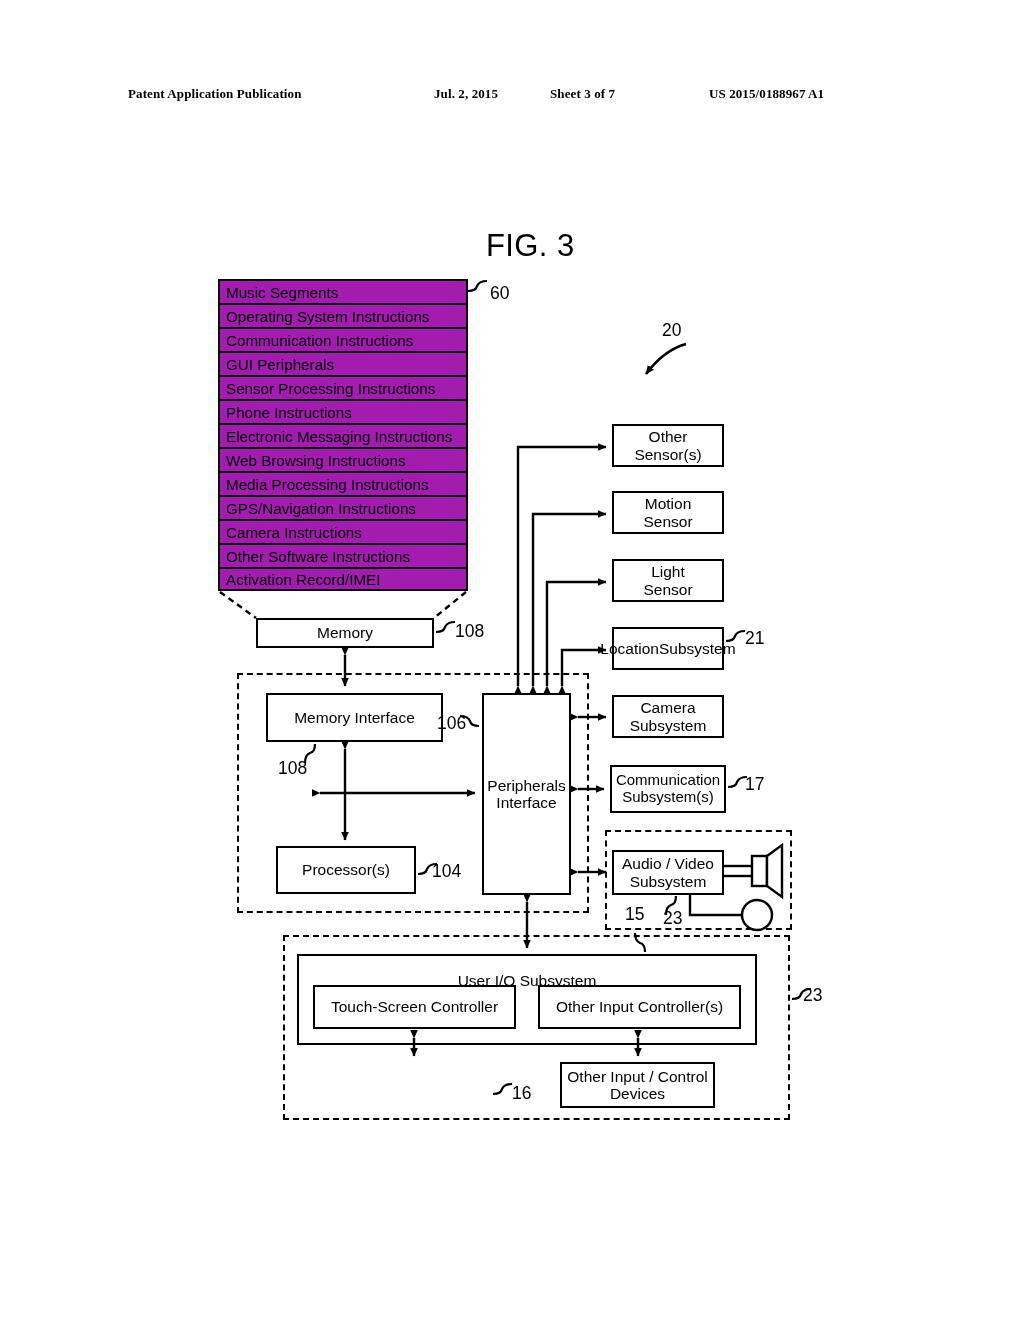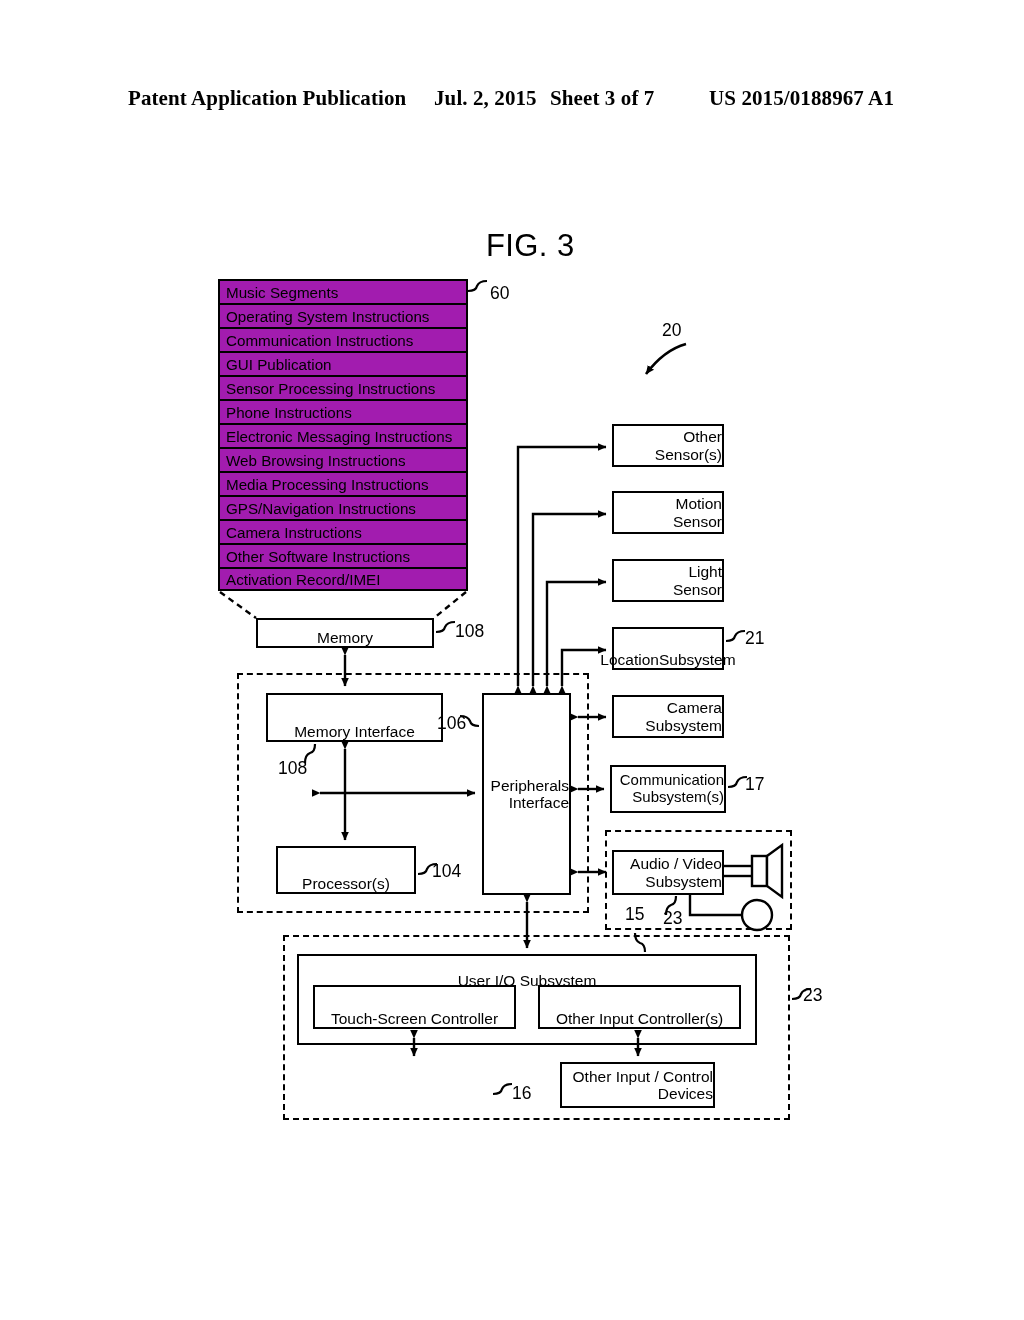--- a/index.html
+++ b/index.html
@@ -1,31 +1,31 @@
 <!DOCTYPE html>
 <html><head>
 <meta charset="utf-8">
 <style>
   html,body{margin:0;padding:0;background:#fff;}
   body{width:1024px;height:1320px;position:relative;
        font-family:"Liberation Sans",sans-serif;color:#000;overflow:hidden;}
   #page{position:absolute;left:0;top:0;width:1024px;height:1320px;}
 
   .hdr{position:absolute;top:86px;font-family:"Liberation Serif",serif;
-       font-weight:bold;font-size:21px;white-space:nowrap;letter-spacing:.1px;}
+       font-weight:bold;font-size:13px;white-space:nowrap;letter-spacing:.1px;}
   .hdr.a{left:128px;} .hdr.b{left:434px;} .hdr.c{left:550px;} .hdr.d{left:709px;}
 
   .figtitle{position:absolute;left:486px;top:228px;font-size:31px;
             letter-spacing:.4px;white-space:nowrap;}
 
   svg.layer{position:absolute;left:0;top:0;width:1024px;height:1320px;
             pointer-events:none;overflow:visible;}
 
   .bx{position:absolute;border:2.2px solid #000;background:#fff;
-      box-sizing:border-box;display:flex;align-items:flex-end;
+      box-sizing:border-box;display:flex;align-items:center;
       justify-content:center;text-align:center;font-size:15.5px;line-height:1.12;}
   .bx.top{align-items:flex-start;padding-top:16px;}
 
   .memrow{position:absolute;left:218px;border:2.2px solid #000;border-bottom:none;
           background:#a21caf;box-sizing:border-box;width:250px;height:24px;
           display:flex;align-items:center;padding-left:6px;font-size:15.2px;
           white-space:nowrap;}
   .memrow.last{border-bottom:2.2px solid #000;}
 
   .ref{position:absolute;font-size:17.5px;white-space:nowrap;}
@@ -41,21 +41,21 @@
   <div class="hdr a">Patent Application Publication</div>
   <div class="hdr b">Jul. 2, 2015</div>
   <div class="hdr c">Sheet 3 of 7</div>
   <div class="hdr d">US 2015/0188967 A1</div>
 
   <div class="figtitle">FIG. 3</div>
 
   <div class="memrow" style="top:279px">Music Segments</div>
   <div class="memrow" style="top:303px">Operating System Instructions</div>
   <div class="memrow" style="top:327px">Communication Instructions</div>
-  <div class="memrow" style="top:351px">GUI Publication</div>
+  <div class="memrow" style="top:351px">GUI Peripherals</div>
   <div class="memrow" style="top:375px">Sensor Processing Instructions</div>
   <div class="memrow" style="top:399px">Phone Instructions</div>
   <div class="memrow" style="top:423px">Electronic Messaging Instructions</div>
   <div class="memrow" style="top:447px">Web Browsing Instructions</div>
   <div class="memrow" style="top:471px">Media Processing Instructions</div>
   <div class="memrow" style="top:495px">GPS/Navigation Instructions</div>
   <div class="memrow" style="top:519px">Camera Instructions</div>
   <div class="memrow" style="top:543px">Other Software Instructions</div>
   <div class="memrow last" style="top:567px">Activation Record/IMEI</div>
 

